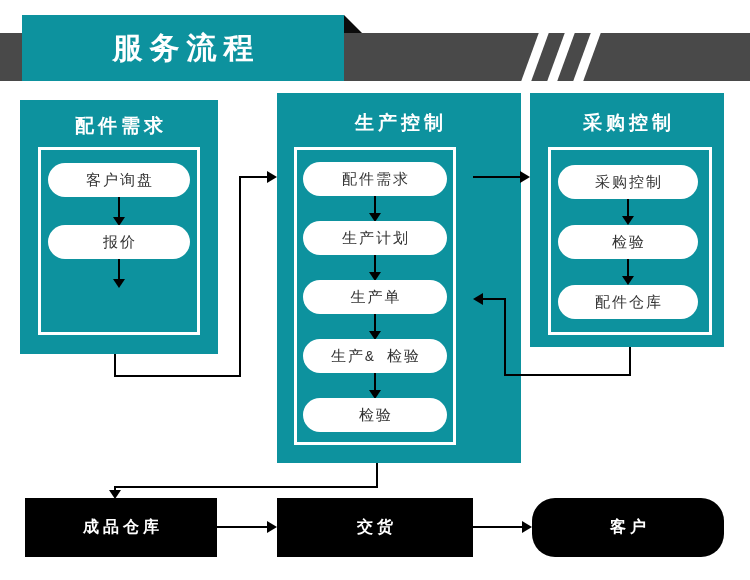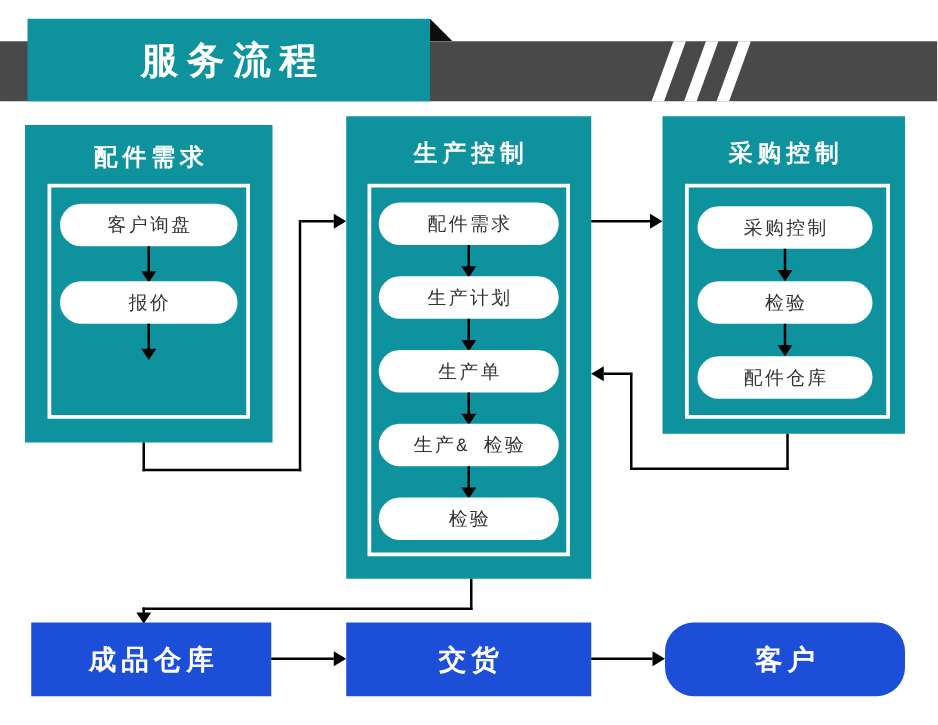--- a/index.html
+++ b/index.html
@@ -19,43 +19,43 @@
     clip-path:polygon(0 0,100% 100%,0 100%);z-index:2;
   }
   .stripes{position:absolute;left:520px;top:33px;width:104px;height:48px;overflow:hidden;z-index:4;}
   .stripe{position:absolute;top:-8px;width:10px;height:64px;background:#fff;transform:skewX(-20deg);}
   .stripe.s1{left:10px;} .stripe.s2{left:36px;} .stripe.s3{left:62px;}
   .logo{position:absolute;left:628px;top:49px;height:28px;display:flex;align-items:center;gap:7px;z-index:4;}
   .logo-text{color:#fff;font-size:14px;font-weight:bold;letter-spacing:2px;}
   
   .col{position:absolute;background:#0d929e;}
   .col-sales{left:20px;top:100px;width:198px;height:254px;}
-  .col-prod {left:277px;top:93px;width:196px;height:370px;}
+  .col-prod {left:277px;top:93px;width:196px;height:370px;padding-left:48px;}
   .col-purch{left:530px;top:93px;width:194px;height:254px;}
   .col-title{position:absolute;left:0;width:100%;text-align:center;color:#fff;font-size:19px;font-weight:bold;letter-spacing:4px;text-indent:4px;}
   .ct-sales{top:13px;} .ct-prod{top:17px;} .ct-purch{top:17px;}
   .inner{position:absolute;border:3px solid #fff;box-sizing:border-box;}
   .in-sales{left:18px;top:47px;width:162px;height:188px;}
   .in-prod {left:17px;top:54px;width:162px;height:298px;}
   .in-purch{left:18px;top:54px;width:164px;height:188px;}
   .pill{
     position:absolute;background:#fff;border-radius:17px;height:34px;
     display:flex;align-items:center;justify-content:center;
     color:#333;font-size:15px;letter-spacing:2px;text-indent:2px;
   }
   
   .ln{position:absolute;background:#000;}
   .ah-right{position:absolute;width:0;height:0;border-top:6px solid transparent;border-bottom:6px solid transparent;border-left:10px solid #000;}
   .ah-left {position:absolute;width:0;height:0;border-top:6px solid transparent;border-bottom:6px solid transparent;border-right:10px solid #000;}
   .ah-down {position:absolute;width:0;height:0;border-left:6px solid transparent;border-right:6px solid transparent;border-top:9px solid #000;}
   
   .bbox{
-    position:absolute;top:498px;height:59px;background:#1d4ed8;
+    position:absolute;top:498px;height:59px;background:#000000;
     display:flex;align-items:center;justify-content:center;
-    color:#fff;font-size:22px;font-weight:bold;letter-spacing:4px;text-indent:4px;
+    color:#fff;font-size:16px;font-weight:bold;letter-spacing:4px;text-indent:4px;
   }
   .b1{left:25px;width:192px;} .b2{left:277px;width:196px;} .b3{left:532px;width:192px;border-radius:23px;}
 </style>
 </head>
 <body>
 
 <div class="stage">
 
   <div class="topbar"></div>
   <div class="corner-tri"></div>

